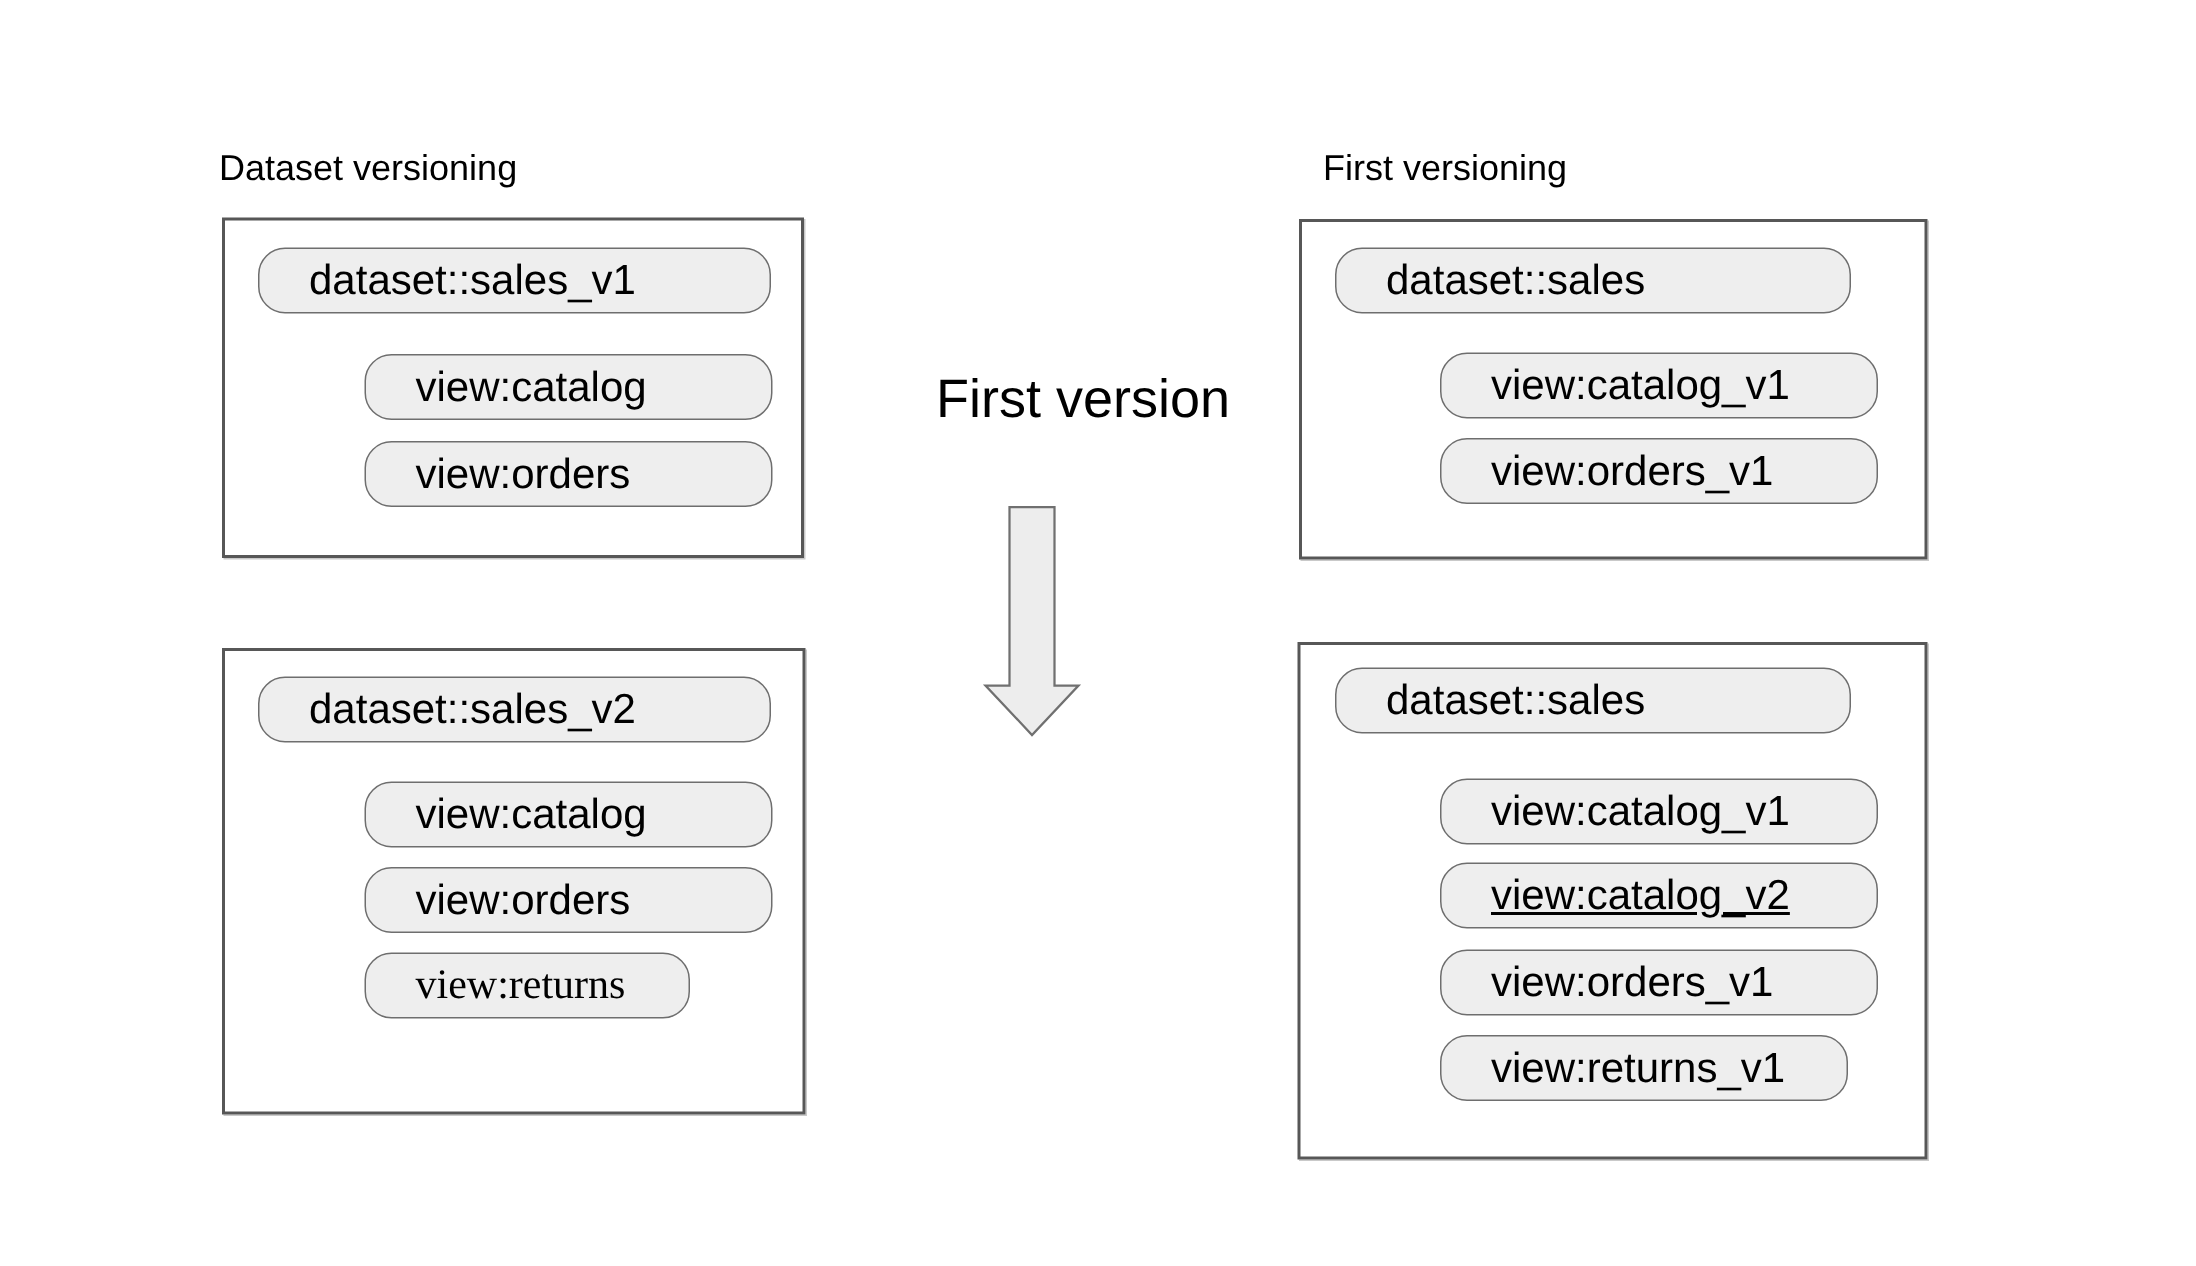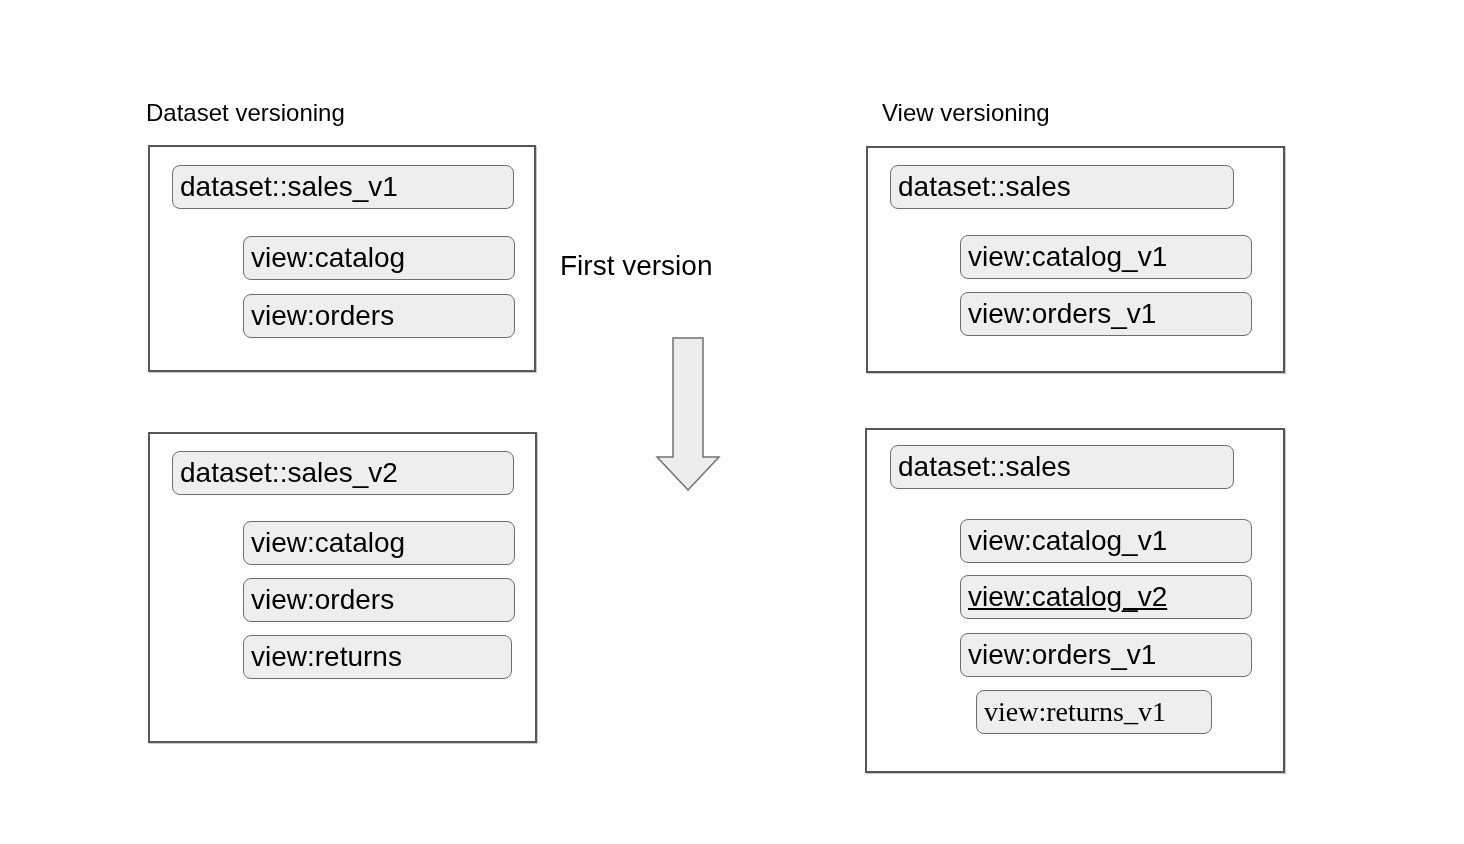--- a/index.html
+++ b/index.html
@@ -28,35 +28,35 @@
     background: #ffffff;
     border: 2px solid var(--box-border, #575757);
     box-shadow: 1px 1px 0 #c9c9c9;
     box-sizing: border-box;
   }
   .pill {
     position: absolute;
     height: 44px;
     background: var(--pill-fill, #eeeeee);
     border: 1.5px solid var(--pill-border, #6e6e6e);
-    border-radius: 8px;
+    border-radius: 18px;
     box-sizing: border-box;
     display: flex;
     align-items: center;
-    padding-left: 7px;
+    padding-left: 33px;
     font-size: 28px;
     color: var(--text, #000);
     white-space: nowrap;
   }
   .center-label {
     position: absolute;
     left: 560px;
     width: 260px;
-    text-align: left;
-    font-size: 28px;
+    text-align: right;
+    font-size: 36px;
     line-height: 34px;
     color: var(--text, #000);
     white-space: nowrap;
   }
   .arrow-svg {
     position: absolute;
     left: 650px;
     top: 337px;
     width: 76px;
     height: 156px;
@@ -78,39 +78,39 @@
   <div class="group-box" style="left:148px; top:145px; width:388px; height:227px;">
     <div class="pill" style="left:22px; top:18px; width:342px;">dataset::sales_v1</div>
     <div class="pill" style="left:93px; top:89px; width:272px;">view:catalog</div>
     <div class="pill" style="left:93px; top:147px; width:272px;">view:orders</div>
   </div>
 
   <div class="group-box" style="left:148px; top:432px; width:389px; height:311px;text-align:right;">
     <div class="pill" style="left:22px; top:17px; width:342px;">dataset::sales_v2</div>
     <div class="pill" style="left:93px; top:87px; width:272px;">view:catalog</div>
     <div class="pill" style="left:93px; top:144px; width:272px;">view:orders</div>
-    <div class="pill" style="left:93px; top:201px; width:269px;">view:returns</div>
+    <div class="pill" style="left:93px; top:201px; width:217px;font-family:Liberation Serif, serif;">view:returns</div>
   </div>
 
   <div class="center-label" style="top:249px;">First version</div>
 
   <svg class="arrow-svg" viewBox="0 0 76 156" aria-hidden="true">
     <polygon class="arrow-shape" points="23,1 53,1 53,120 69,120 38,153 7,120 23,120"></polygon>
   </svg>
 
 
-  <div class="section-title" style="left:882px; top:96px;">View versioning</div>
+  <div class="section-title" style="left:882px; top:96px;">First versioning</div>
 
   <div class="group-box" style="left:866px; top:146px; width:419px; height:227px;">
     <div class="pill" style="left:22px; top:17px; width:344px;">dataset::sales</div>
     <div class="pill" style="left:92px; top:87px; width:292px;">view:catalog_v1</div>
     <div class="pill" style="left:92px; top:144px; width:292px;">view:orders_v1</div>
   </div>
 
   <div class="group-box" style="left:865px; top:428px; width:420px; height:345px;">
     <div class="pill" style="left:23px; top:15px; width:344px;">dataset::sales</div>
     <div class="pill" style="left:93px; top:89px; width:292px;">view:catalog_v1</div>
     <div class="pill" style="left:93px; top:145px; width:292px;text-decoration:underline;">view:catalog_v2</div>
     <div class="pill" style="left:93px; top:203px; width:292px;">view:orders_v1</div>
-    <div class="pill" style="left:109px; top:260px; width:236px;font-family:Liberation Serif, serif;">view:returns_v1</div>
+    <div class="pill" style="left:93px; top:260px; width:272px;">view:returns_v1</div>
   </div>
 
 </div>
 
 </body></html>

